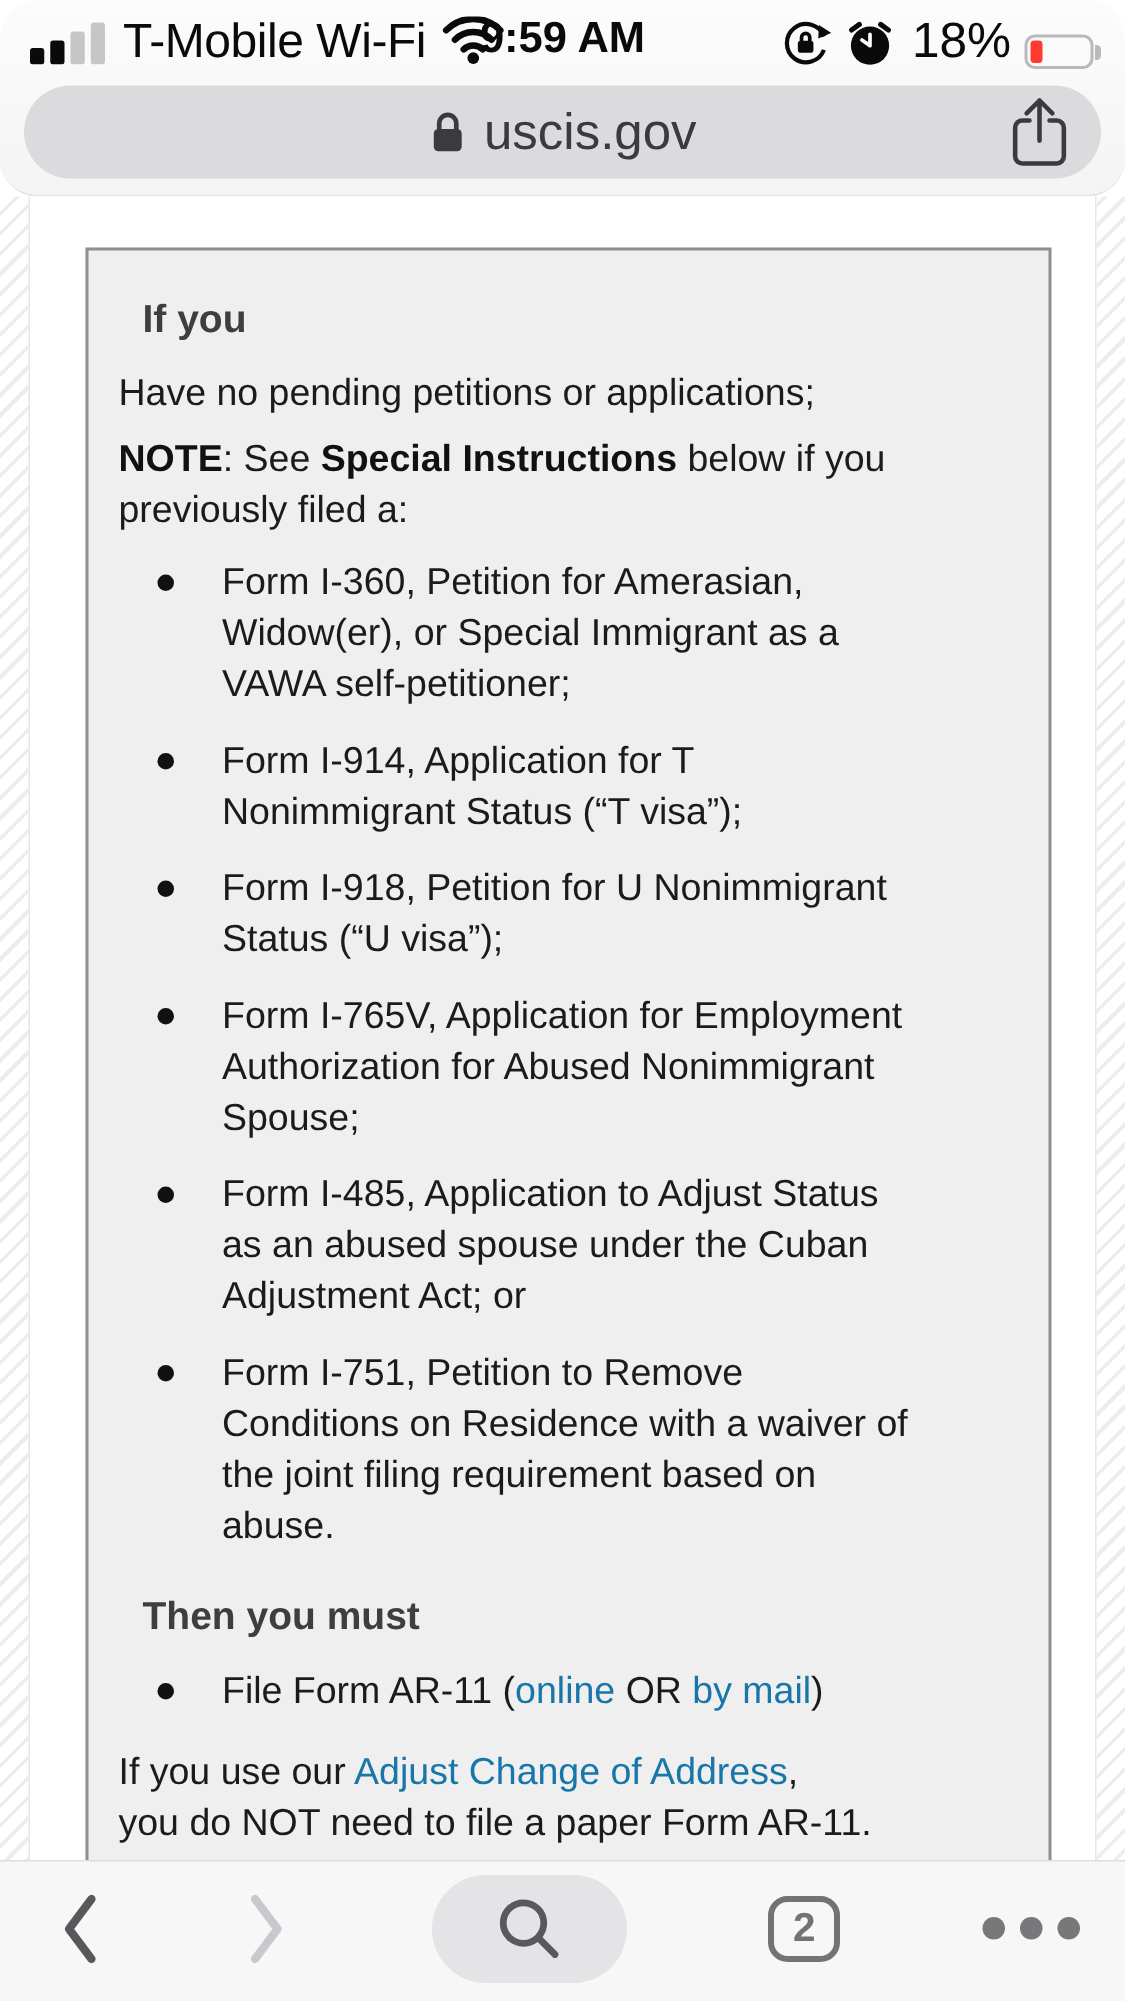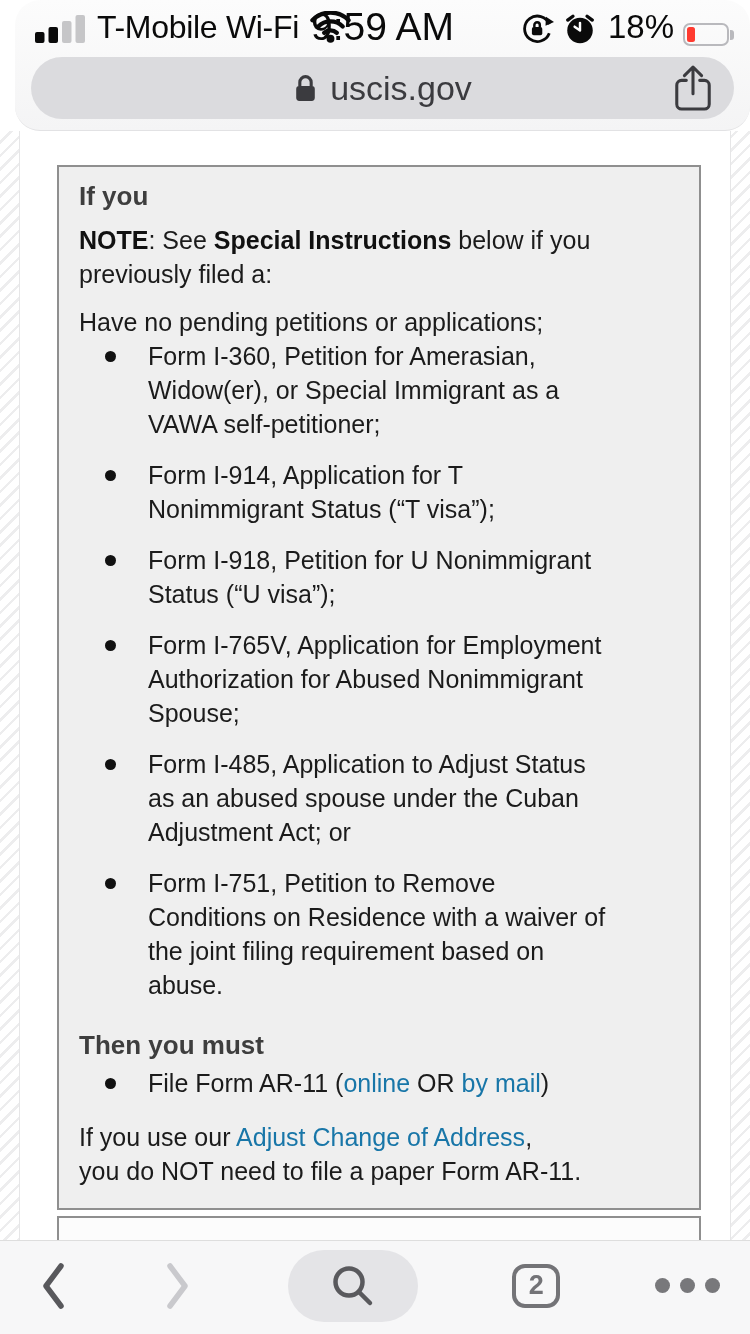--- a/index.html
+++ b/index.html
@@ -3,33 +3,33 @@
 <meta charset="utf-8">
 <style>
   html,body{margin:0;padding:0;}
   body{
     width:750px;height:1334px;position:relative;overflow:hidden;
     font-family:"Liberation Sans",sans-serif;background:#fff;
     -webkit-font-smoothing:antialiased;
   }
   
   .chrome{
-    position:absolute;top:0;left:15px;right:0;height:131px;
+    position:absolute;top:0;left:0;right:0;height:131px;
     background:linear-gradient(#FCFCFC,#F4F4F5);
     border-bottom:1px solid #E2E2E4;box-sizing:border-box;z-index:5;border-radius:25px;
   }
   .status-row{
     position:relative;display:flex;align-items:center;
     height:46px;padding:4px 16px 0 20px;
   }
   .cell-group{display:flex;align-items:center;gap:10px;}
   .carrier{font-size:32px;font-weight:500;color:#0A0A0A;letter-spacing:-0.3px;}
   .sb-time{
     position:absolute;left:50%;top:50%;transform:translate(-50%,-46%);
-    font-size:39px;font-weight:400;color:#0A0A0A;
+    font-size:29px;font-weight:700;color:#0A0A0A;
   }
   .right-group{margin-left:auto;display:flex;align-items:flex-end;gap:9px;}
   .battery-pct{font-size:33px;color:#0A0A0A;margin-left:2px;}
   .battery{position:relative;width:46px;height:23px;border:2px solid #B9B9BD;border-radius:7px;box-sizing:border-box;}
   .battery .charge{position:absolute;left:2px;top:2px;bottom:2px;width:8px;border-radius:2.5px;background:#FF3B30;}
   .battery-nub{width:4px;height:10px;background:#B9B9BD;border-radius:0 3px 3px 0;margin-left:1px;}
   
   .url-row{padding:7px 16px 0;}
   .url-pill{
     position:relative;height:62px;border-radius:31px;background:#DBDBDE;
@@ -47,21 +47,21 @@
     border-left:1px solid #E6E6E7;border-right:1px solid #E6E6E7;overflow:hidden;
   }
   .card{
     margin:34px 29px 6px 37px;background:#EFEFEF;border:2px solid #8F8F8F;
     padding:12px 20px 20px;box-sizing:border-box;
   }
   .card2{
     margin:0 29px 0 37px;height:60px;background:#FCFCFC;
     border:2px solid #8F8F8F;border-bottom:none;
   }
-  .h-label{font-size:26px;line-height:34px;font-weight:700;color:#3E3E3E;margin:0;}
+  .h-label{font-size:26px;line-height:34px;font-weight:700;color:#3E3E3E;margin:16px;}
   .body-p{font-size:25px;line-height:34px;color:#1B1B1B;margin:0;}
   .pre{white-space:pre-line;}
   .note-p{margin:10px 0 14px;}
   .b{font-weight:700;color:#111;}
   .li{display:flex;margin:0 0 17px 26px;}
   .li .dot{flex:none;width:11px;height:11px;border-radius:50%;background:#111;margin:12px 22px 0 0;}
   .li .txt{font-size:25px;line-height:34px;color:#1B1B1B;margin-left:10px;}
   .then-h{margin-top:26px;}
   .then-li{margin:4px 0 8px 26px;}
   .footer-p{margin-top:20px;}
@@ -156,23 +156,23 @@
       </span>
     </div>
   </div>
 </div>
 
 <div class="page">
   <div class="sheet">
 
     <div class="card">
       <p class="h-label">If you</p>
+      <p class="body-p">Have no pending petitions or applications;</p>
       <p class="body-p note-p pre"><span class="b">NOTE</span><span>: See </span><span class="b">Special Instructions</span><span> below if you
 previously filed a:</span></p>
-      <p class="body-p">Have no pending petitions or applications;</p>
 
       <div class="li">
         <span class="dot"></span>
         <span class="txt pre">Form I-360, Petition for Amerasian,
 Widow(er), or Special Immigrant as a
 VAWA self-petitioner;</span>
       </div>
       <div class="li">
         <span class="dot"></span>
         <span class="txt pre">Form I-914, Application for T

